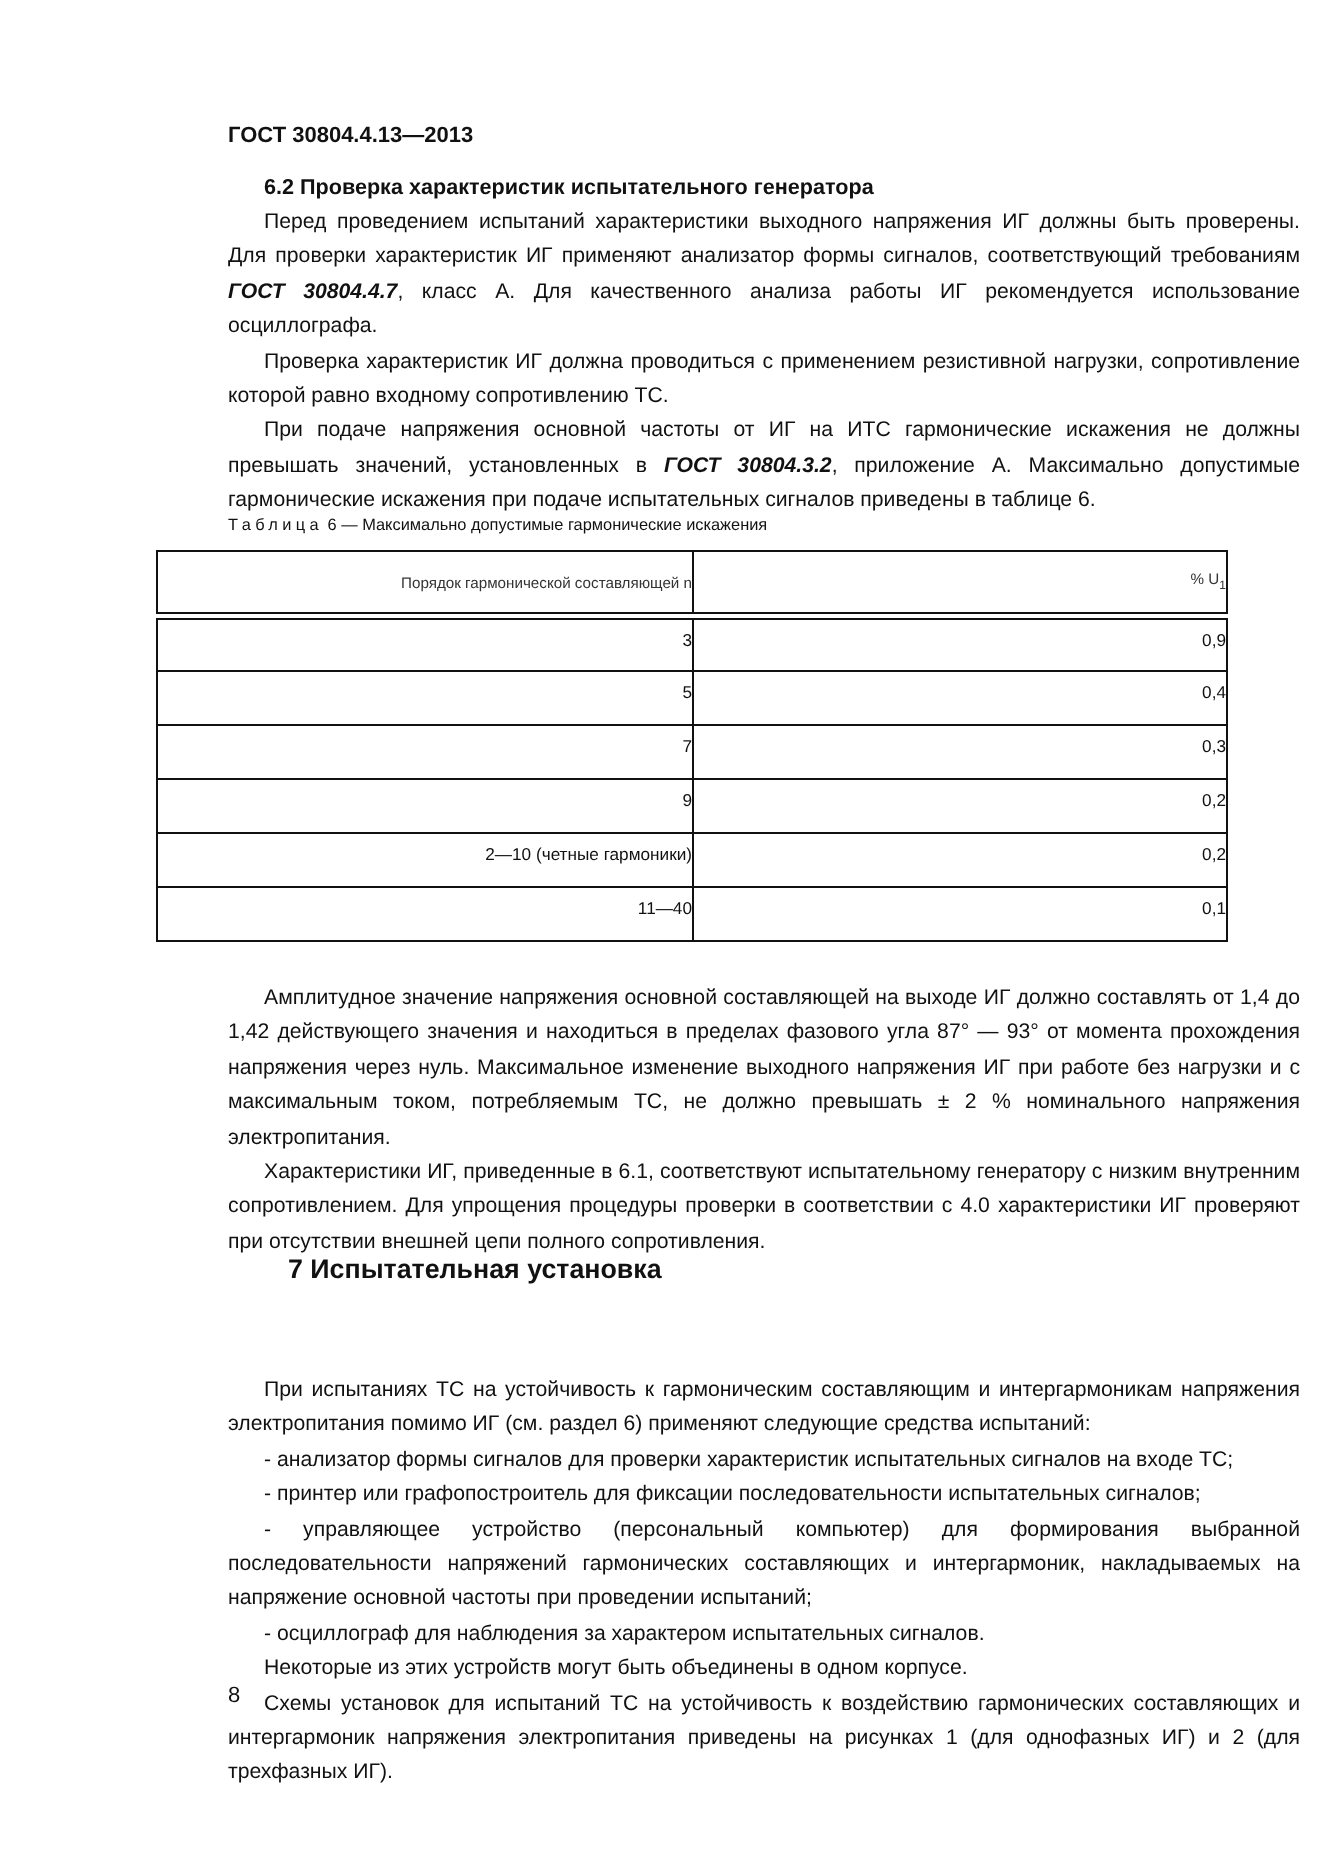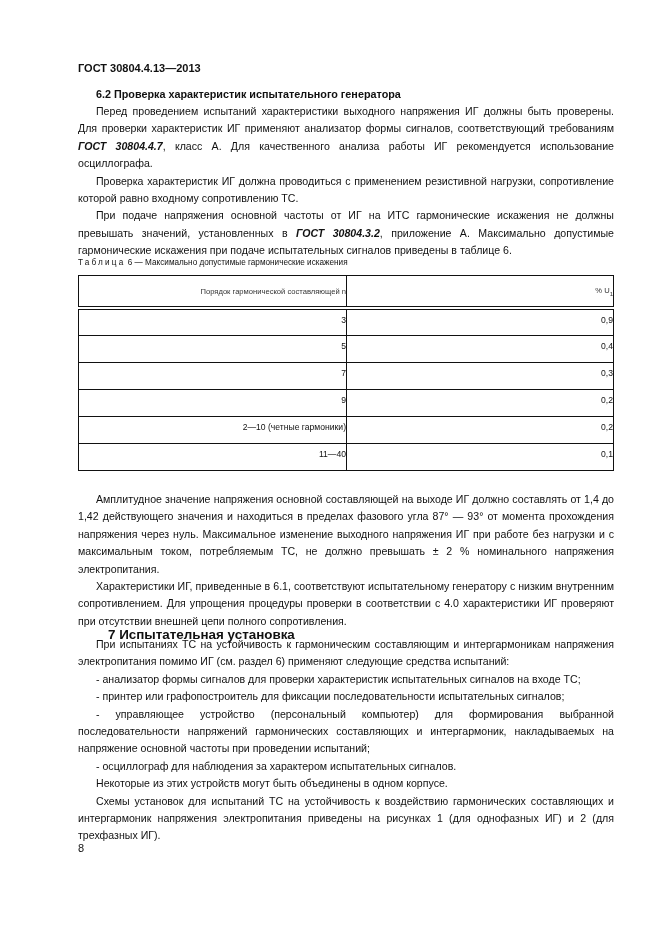--- a/index.html
+++ b/index.html
@@ -1,20 +1,20 @@
 <!DOCTYPE html>
 <html><head>
 <meta charset="utf-8">
 <style>
   html, body { margin: 0; padding: 0; background: #ffffff; }
   body {
     width: 661px; height: 935px; position: relative; overflow: hidden;
     font-family: "Liberation Sans", sans-serif; color: #111; font-size: 10.6px;
   }
-  .abs { position: absolute; }
+  .abs { position: absolute; margin-left: 36px; }
   .doc-code { left: 78px; top: 62px; font-weight: bold; font-size: 11px; }
   .sec-title { left: 96px; top: 88px; font-weight: bold; font-size: 10.8px; }
   .para {
     left: 78px; width: 536px; line-height: 17.4px; text-align: justify;
     font-size: 10.6px;
   }
   .para p { margin: 0; text-indent: 18px; text-align: justify; }
   .para b i, .para i b { font-weight: bold; font-style: italic; }
   .table-caption { left: 78px; top: 258px; font-size: 8.2px; }
   .table-caption .spaced { letter-spacing: 2.2px; }
@@ -85,21 +85,21 @@
   </tbody>
 </table>
 
 <div class="abs para" style="top:491px;">
   <p>Амплитудное значение напряжения основной составляющей на выходе ИГ должно составлять от 1,4 до 1,42 действующего значения и находиться в пределах фазового угла 87° — 93° от момента прохождения напряжения через нуль. Максимальное изменение выходного напряжения ИГ при работе без нагрузки и с максимальным током, потребляемым ТС, не должно превышать ± 2 % номинального напряжения электропитания.</p>
   <p>Характеристики ИГ, приведенные в 6.1, соответствуют испытательному генератору с низким внутренним сопротивлением. Для упрощения процедуры проверки в соответствии с 4.0 характеристики ИГ проверяют при отсутствии внешней цепи полного сопротивления.</p>
 </div>
 
 <div class="abs h2">7  Испытательная установка</div>
 
-<div class="abs para" style="top:636px;">
+<div class="abs para" style="top:687px;">
   <p>При испытаниях ТС на устойчивость к гармоническим составляющим и интергармоникам напряжения электропитания помимо ИГ (см. раздел 6) применяют следующие средства испытаний:</p>
   <p>-  анализатор формы сигналов для проверки характеристик испытательных сигналов на входе ТС;</p>
   <p>-  принтер или графопостроитель для фиксации последовательности испытательных сигналов;</p>
   <p>-  управляющее устройство (персональный компьютер) для формирования выбранной последовательности напряжений гармонических составляющих и интергармоник, накладываемых на напряжение основной частоты при проведении испытаний;</p>
   <p>-  осциллограф для наблюдения за характером испытательных сигналов.</p>
   <p>Некоторые из этих устройств могут быть объединены в одном корпусе.</p>
   <p>Схемы установок для испытаний ТС на устойчивость к воздействию гармонических составляющих и интергармоник напряжения электропитания приведены на рисунках 1 (для однофазных ИГ) и 2 (для трехфазных ИГ).</p>
 </div>
 
 <div class="abs page-num">8</div>

